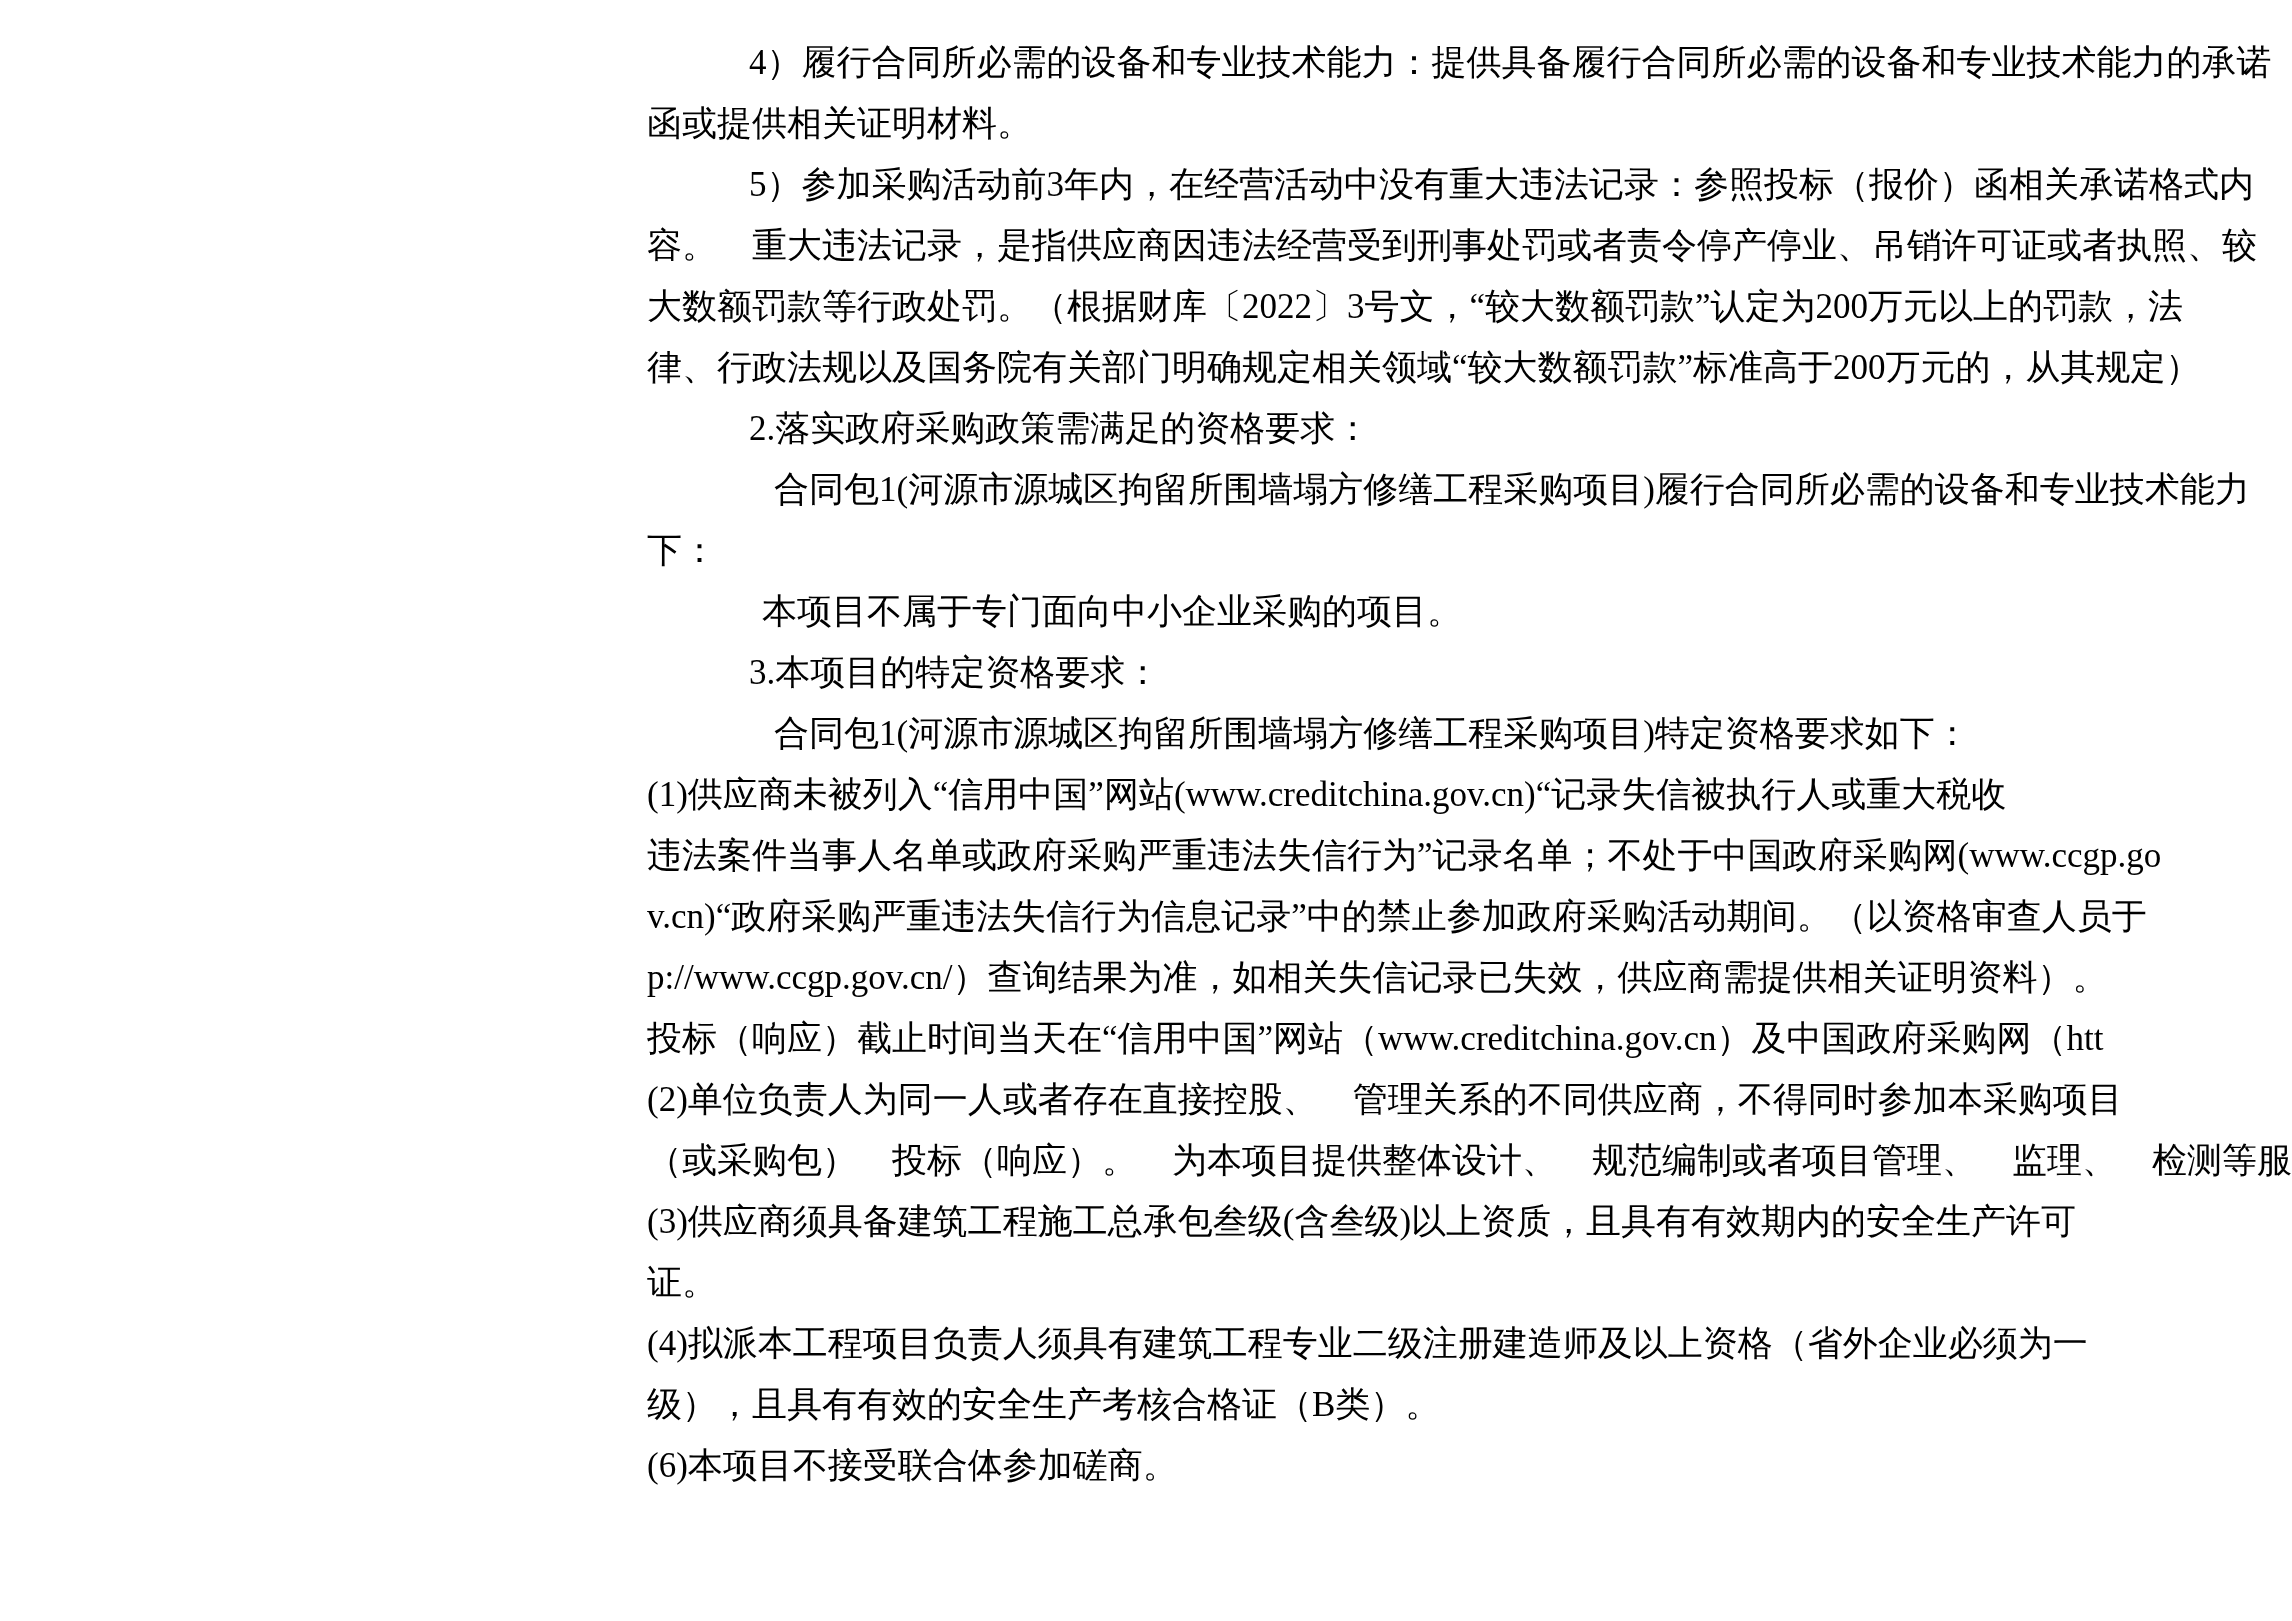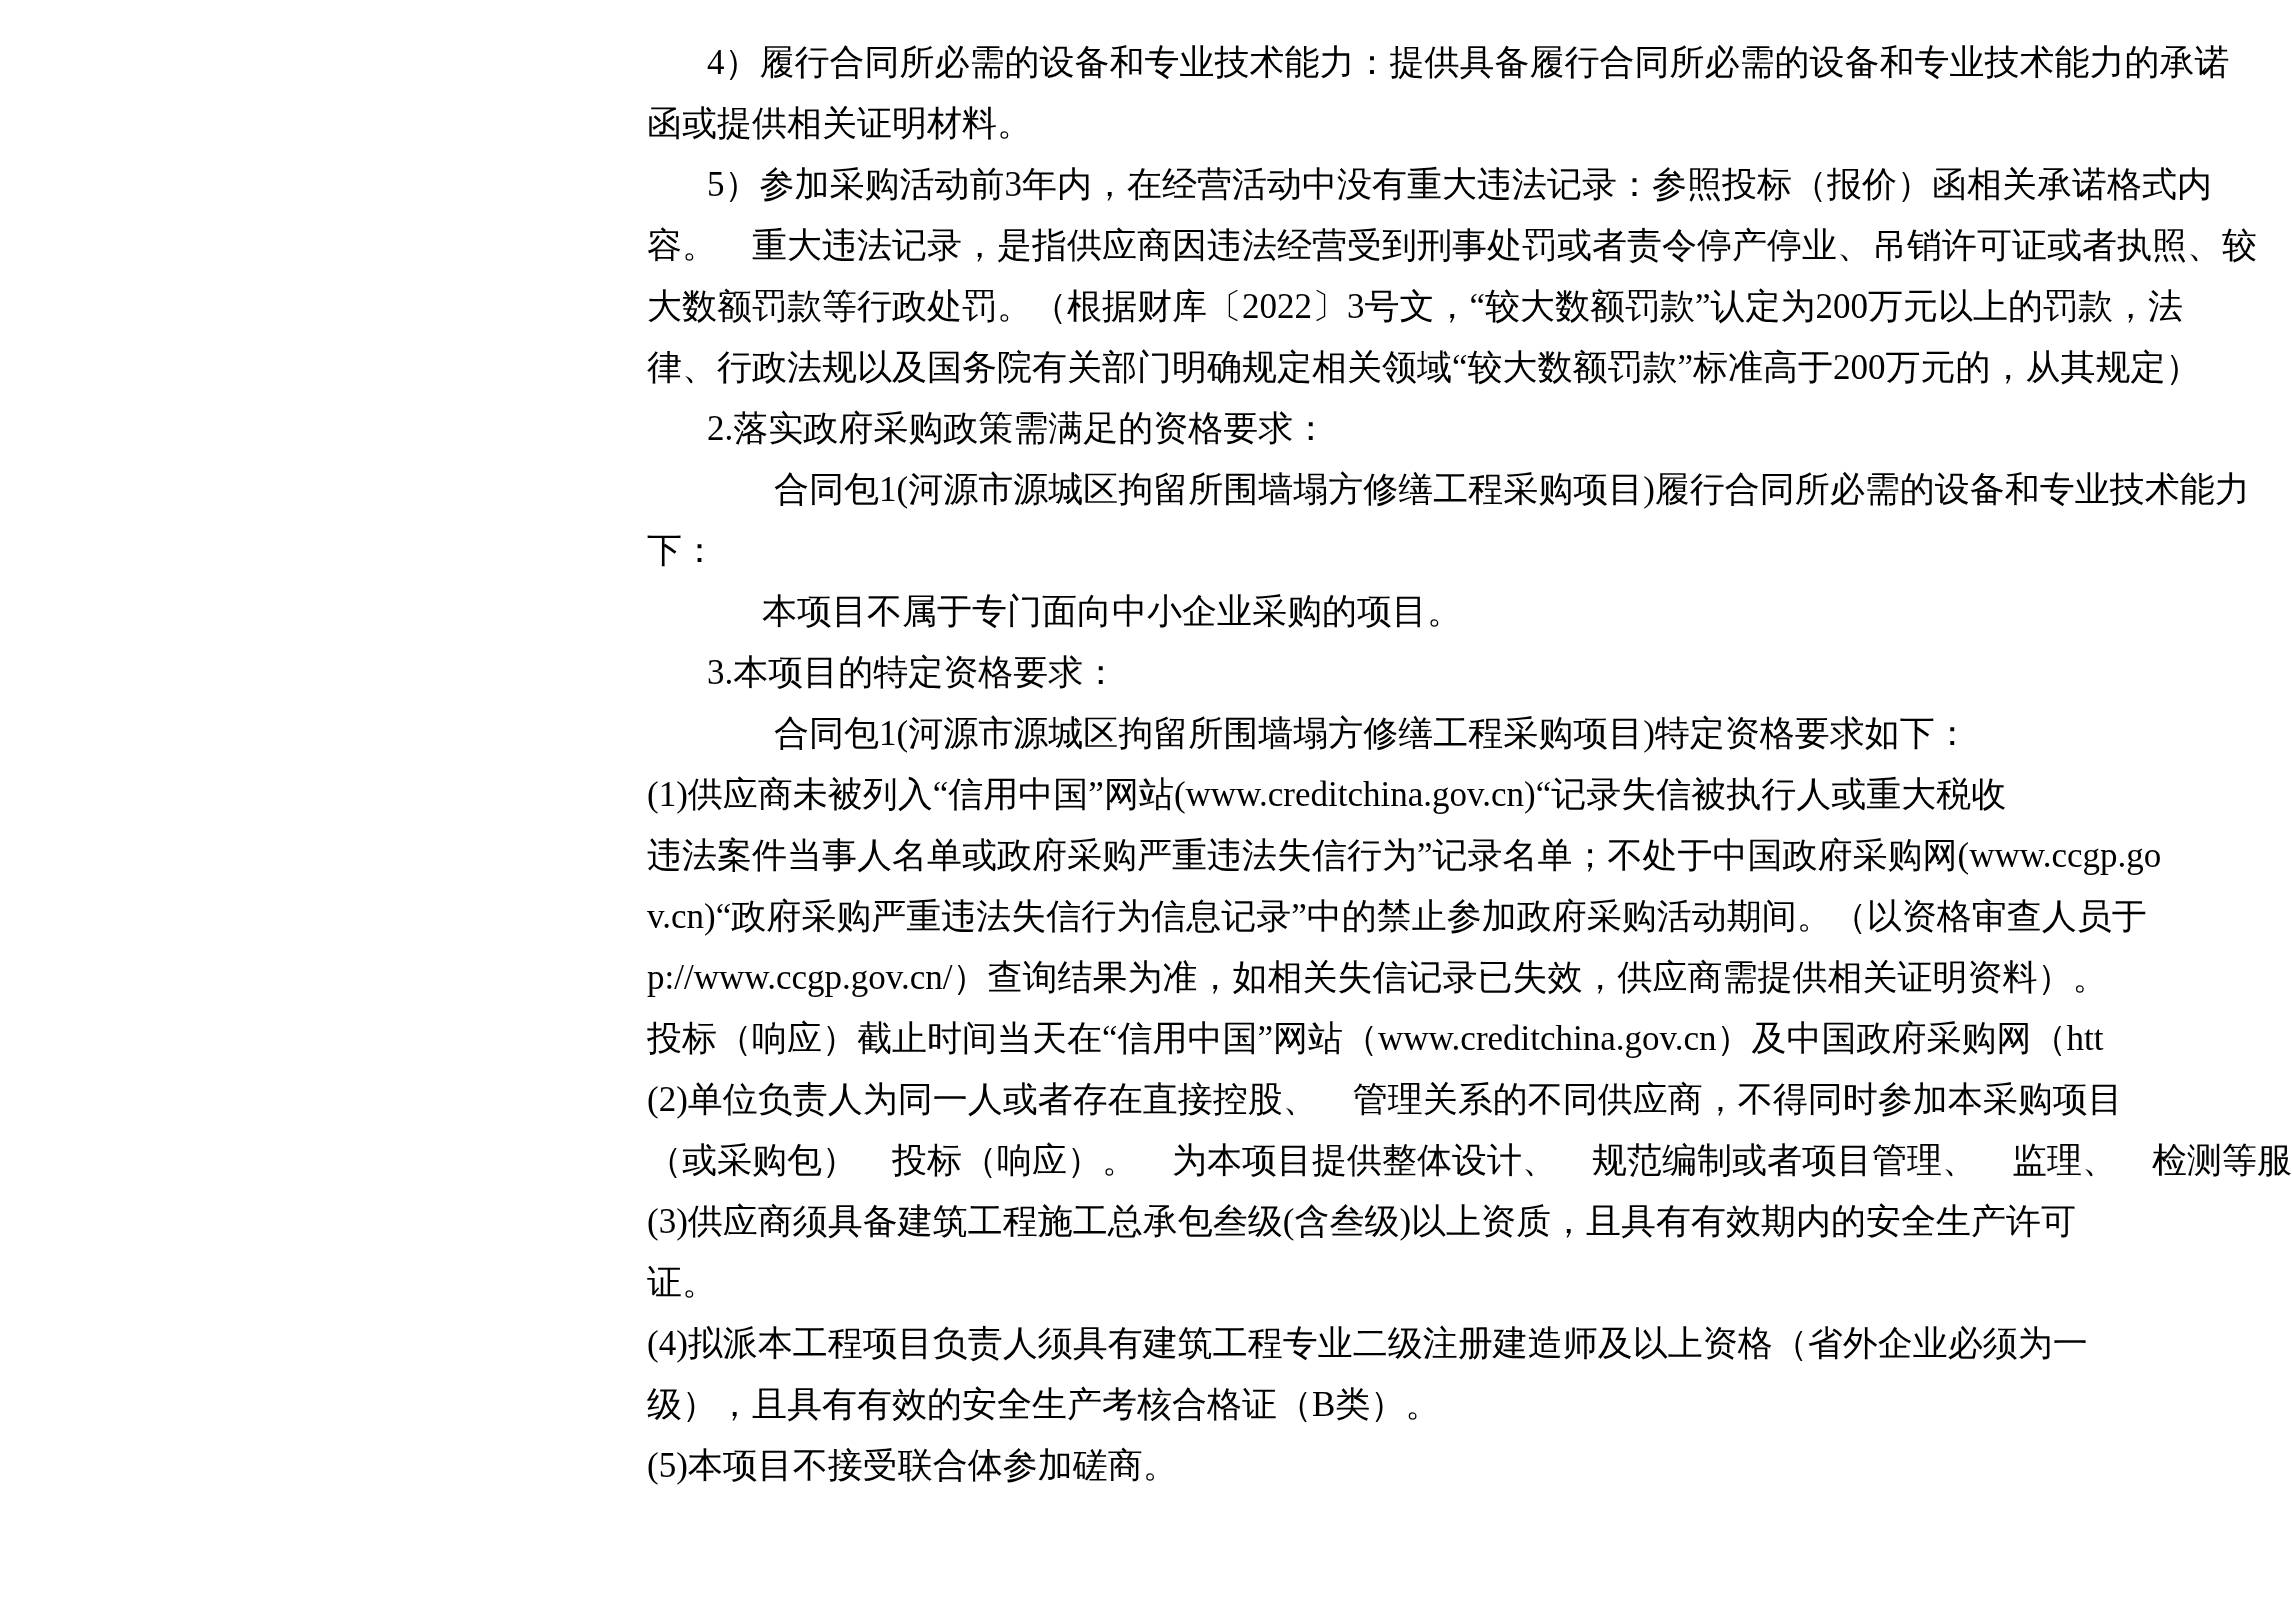--- a/index.html
+++ b/index.html
@@ -25,21 +25,21 @@
     line-height: 61px;
     font-weight: 400;
   }
   .line {
     height: 61px;
     white-space: pre;
     overflow: visible;
   }
   
   .i0  { margin-left: 0; }
-  .ia  { margin-left: 60px;  }  
+  .ia  { margin-left: 102px;  }  
   .ib  { margin-left: 127px; }  
   .ib2 { margin-left: 115px; }  
   .ic  { }  
 </style>
 </head>
 <body>
 
 <div class="page">
   <div class="doc">
     <div class="line ia">4）履行合同所必需的设备和专业技术能力：提供具备履行合同所必需的设备和专业技术能力的承诺</div>
@@ -58,16 +58,16 @@
     <div class="line i0">违法案件当事人名单或政府采购严重违法失信行为”记录名单；不处于中国政府采购网(www.ccgp.go</div>
     <div class="line i0">v.cn)“政府采购严重违法失信行为信息记录”中的禁止参加政府采购活动期间。（以资格审查人员于</div>
     <div class="line i0">p://www.ccgp.gov.cn/）查询结果为准，如相关失信记录已失效，供应商需提供相关证明资料）。</div>
     <div class="line i0">投标（响应）截止时间当天在“信用中国”网站（www.creditchina.gov.cn）及中国政府采购网（htt</div>
     <div class="line ic">(2)单位负责人为同一人或者存在直接控股、　管理关系的不同供应商，不得同时参加本采购项目</div>
     <div class="line i0">（或采购包）　投标（响应）。　为本项目提供整体设计、　规范编制或者项目管理、　监理、　检测等服</div>
     <div class="line ic">(3)供应商须具备建筑工程施工总承包叁级(含叁级)以上资质，且具有有效期内的安全生产许可</div>
     <div class="line i0">证。</div>
     <div class="line ic">(4)拟派本工程项目负责人须具有建筑工程专业二级注册建造师及以上资格（省外企业必须为一</div>
     <div class="line i0">级），且具有有效的安全生产考核合格证（B类）。</div>
-    <div class="line ic">(5)本项目不接受联合体参加磋商。</div>
+    <div class="line ic">(6)本项目不接受联合体参加磋商。</div>
   </div>
 </div>
 
 
 </body></html>

